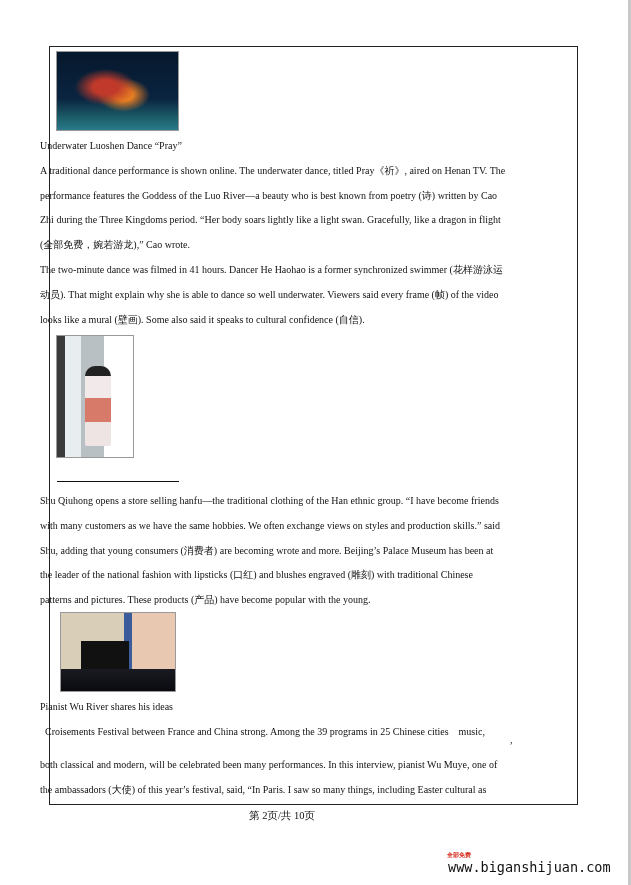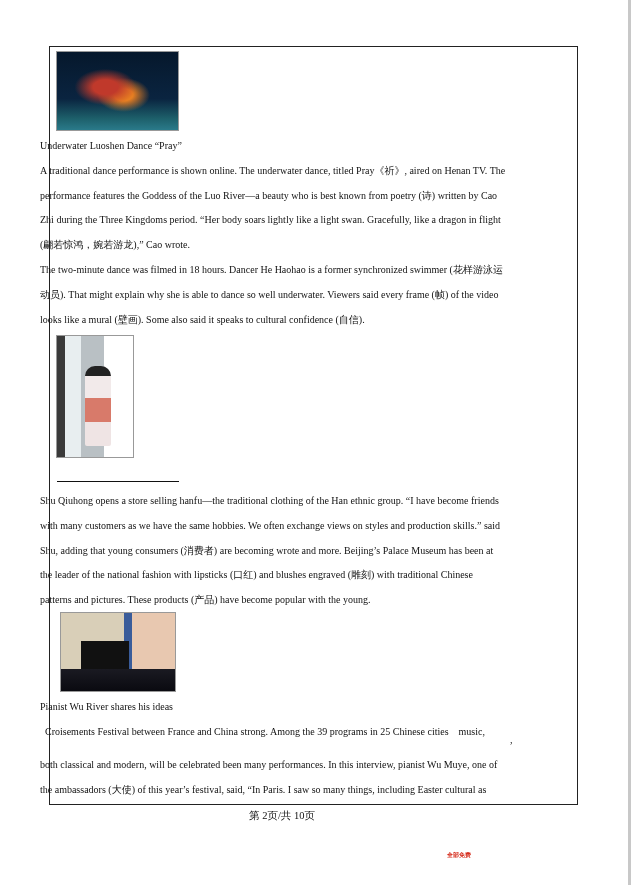--- a/index.html
+++ b/index.html
@@ -32,22 +32,22 @@
 <body>
 
 <div class="rightbar"></div>
 <div class="frame"></div>
 
 <div class="img img1"></div>
 <div class="p" style="top:134px">Underwater Luoshen Dance “Pray”</div>
 <div class="p" style="top:159px">A traditional dance performance is shown online. The underwater dance, titled Pray《祈》, aired on Henan TV. The</div>
 <div class="p" style="top:184px">performance features the Goddess of the Luo River—a beauty who is best known from poetry (诗) written by Cao</div>
 <div class="p" style="top:208px">Zhi during the Three Kingdoms period. “Her body soars lightly like a light swan. Gracefully, like a dragon in flight</div>
-<div class="p" style="top:233px">(翩若惊鸿，婉若游龙),” Cao wrote.</div>
-<div class="p" style="top:258px">The two-minute dance was filmed in 18 hours. Dancer He Haohao is a former synchronized swimmer (花样游泳运</div>
+<div class="p" style="top:233px">(全部免费，婉若游龙),” Cao wrote.</div>
+<div class="p" style="top:258px">The two-minute dance was filmed in 41 hours. Dancer He Haohao is a former synchronized swimmer (花样游泳运</div>
 <div class="p" style="top:283px">动员). That might explain why she is able to dance so well underwater. Viewers said every frame (帧) of the video</div>
 <div class="p" style="top:308px">looks like a mural (壁画). Some also said it speaks to cultural confidence (自信).</div>
 
 <div class="img img2">
     <div class="fig"></div>
   </div>
 <div class="rule"></div>
 
 <div class="p" style="top:489px">Shu Qiuhong opens a store selling hanfu—the traditional clothing of the Han ethnic group. “I have become friends</div>
 <div class="p" style="top:514px">with many customers as we have the same hobbies. We often exchange views on styles and production skills.” said</div>
@@ -62,13 +62,14 @@
 <div class="p" style="top:695px">Pianist Wu River shares his ideas</div>
 <div class="p" style="top:720px; white-space:pre">  Croisements Festival between France and China strong. Among the 39 programs in 25 Chinese cities    music,</div>
 <div class="comma">,</div>
 <div class="p" style="top:753px">both classical and modern, will be celebrated been many performances. In this interview, pianist Wu Muye, one of</div>
 <div class="p" style="top:778px">the ambassadors (大使) of this year’s festival, said, “In Paris. I saw so many things, including Easter cultural as</div>
 
 <div class="footer">第 2页/共 10页</div>
 
 <div class="logo">
   <div class="tag">全部免费</div>
+  <div class="url">www.biganshijuan.com</div>
 </div>
 
 </body></html>

